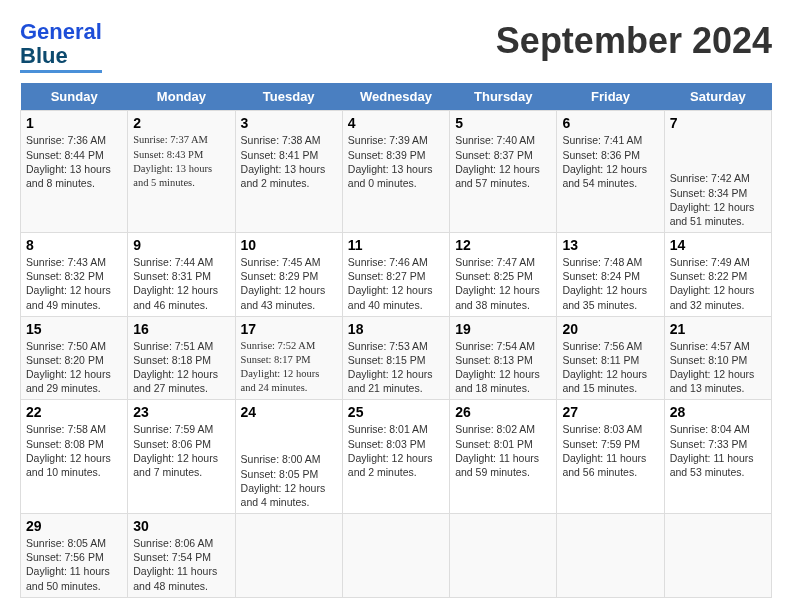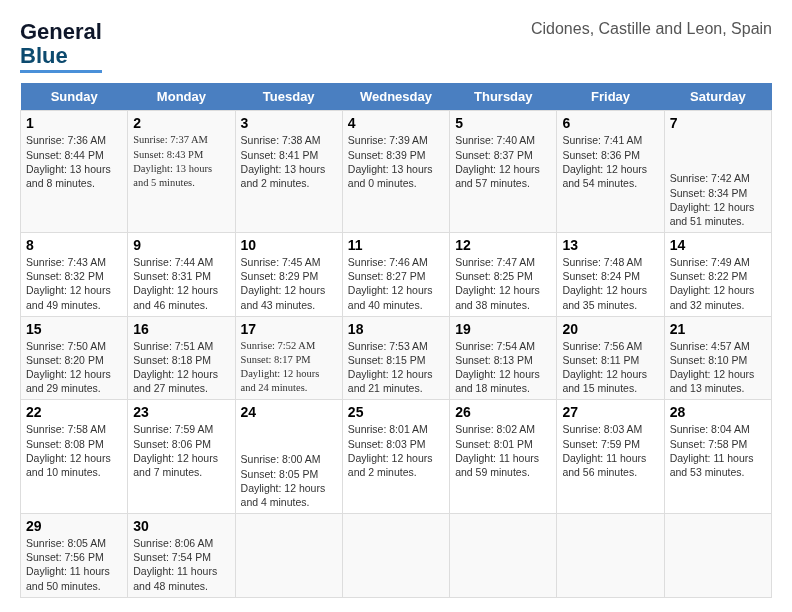--- a/index.html
+++ b/index.html
@@ -21,21 +21,21 @@
       flex-direction: column;
       align-items: flex-start;
     }
     .logo-text {
       font-size: 22px;
       font-weight: bold;
       color: #333;
       line-height: 1.1;
     }
     .logo-text span {
-      color: #0f172a;
+      color: #1d4ed8;
     }
     .logo-underline {
       width: 100%;
       height: 3px;
       background: #4a90d9;
       margin-top: 2px;
     }
     .title-section {
       text-align: right;
     }
@@ -92,21 +92,21 @@
 
 <div class="header-section">
   <div class="logo">
     <div class="logo-text">
       <span>General</span><br>
       <span style="color:#0c4a6e;">Blue</span>
     </div>
     <div class="logo-underline"></div>
   </div>
   <div class="title-section">
-    <div class="location-title">Cidones, Castille and Leon, Spain</div>
+    <div class="month-title">September 2024</div>
   </div>
 </div>
 
 <table>
   <thead>
     <tr>
     <th>Sunday</th>
         <th>Monday</th>
         <th>Tuesday</th>
         <th>Wednesday</th>
@@ -308,21 +308,21 @@
         <td>
           <span class="day-num">27</span>
           <div class="cell-text" style="white-space: pre-line;">Sunrise: 8:03 AM
 Sunset: 7:59 PM
 Daylight: 11 hours
 and 56 minutes.</div>
         </td>
         <td>
           <span class="day-num">28</span>
           <div class="cell-text" style="white-space: pre-line;">Sunrise: 8:04 AM
-Sunset: 7:58 PM
+Sunset: 7:33 PM
 Daylight: 11 hours
 and 53 minutes.</div>
         </td>
       </tr>
       <tr>
         <td>
           <span class="day-num">29</span>
           <div class="cell-text" style="white-space: pre-line;">Sunrise: 8:05 AM
 Sunset: 7:56 PM
 Daylight: 11 hours

